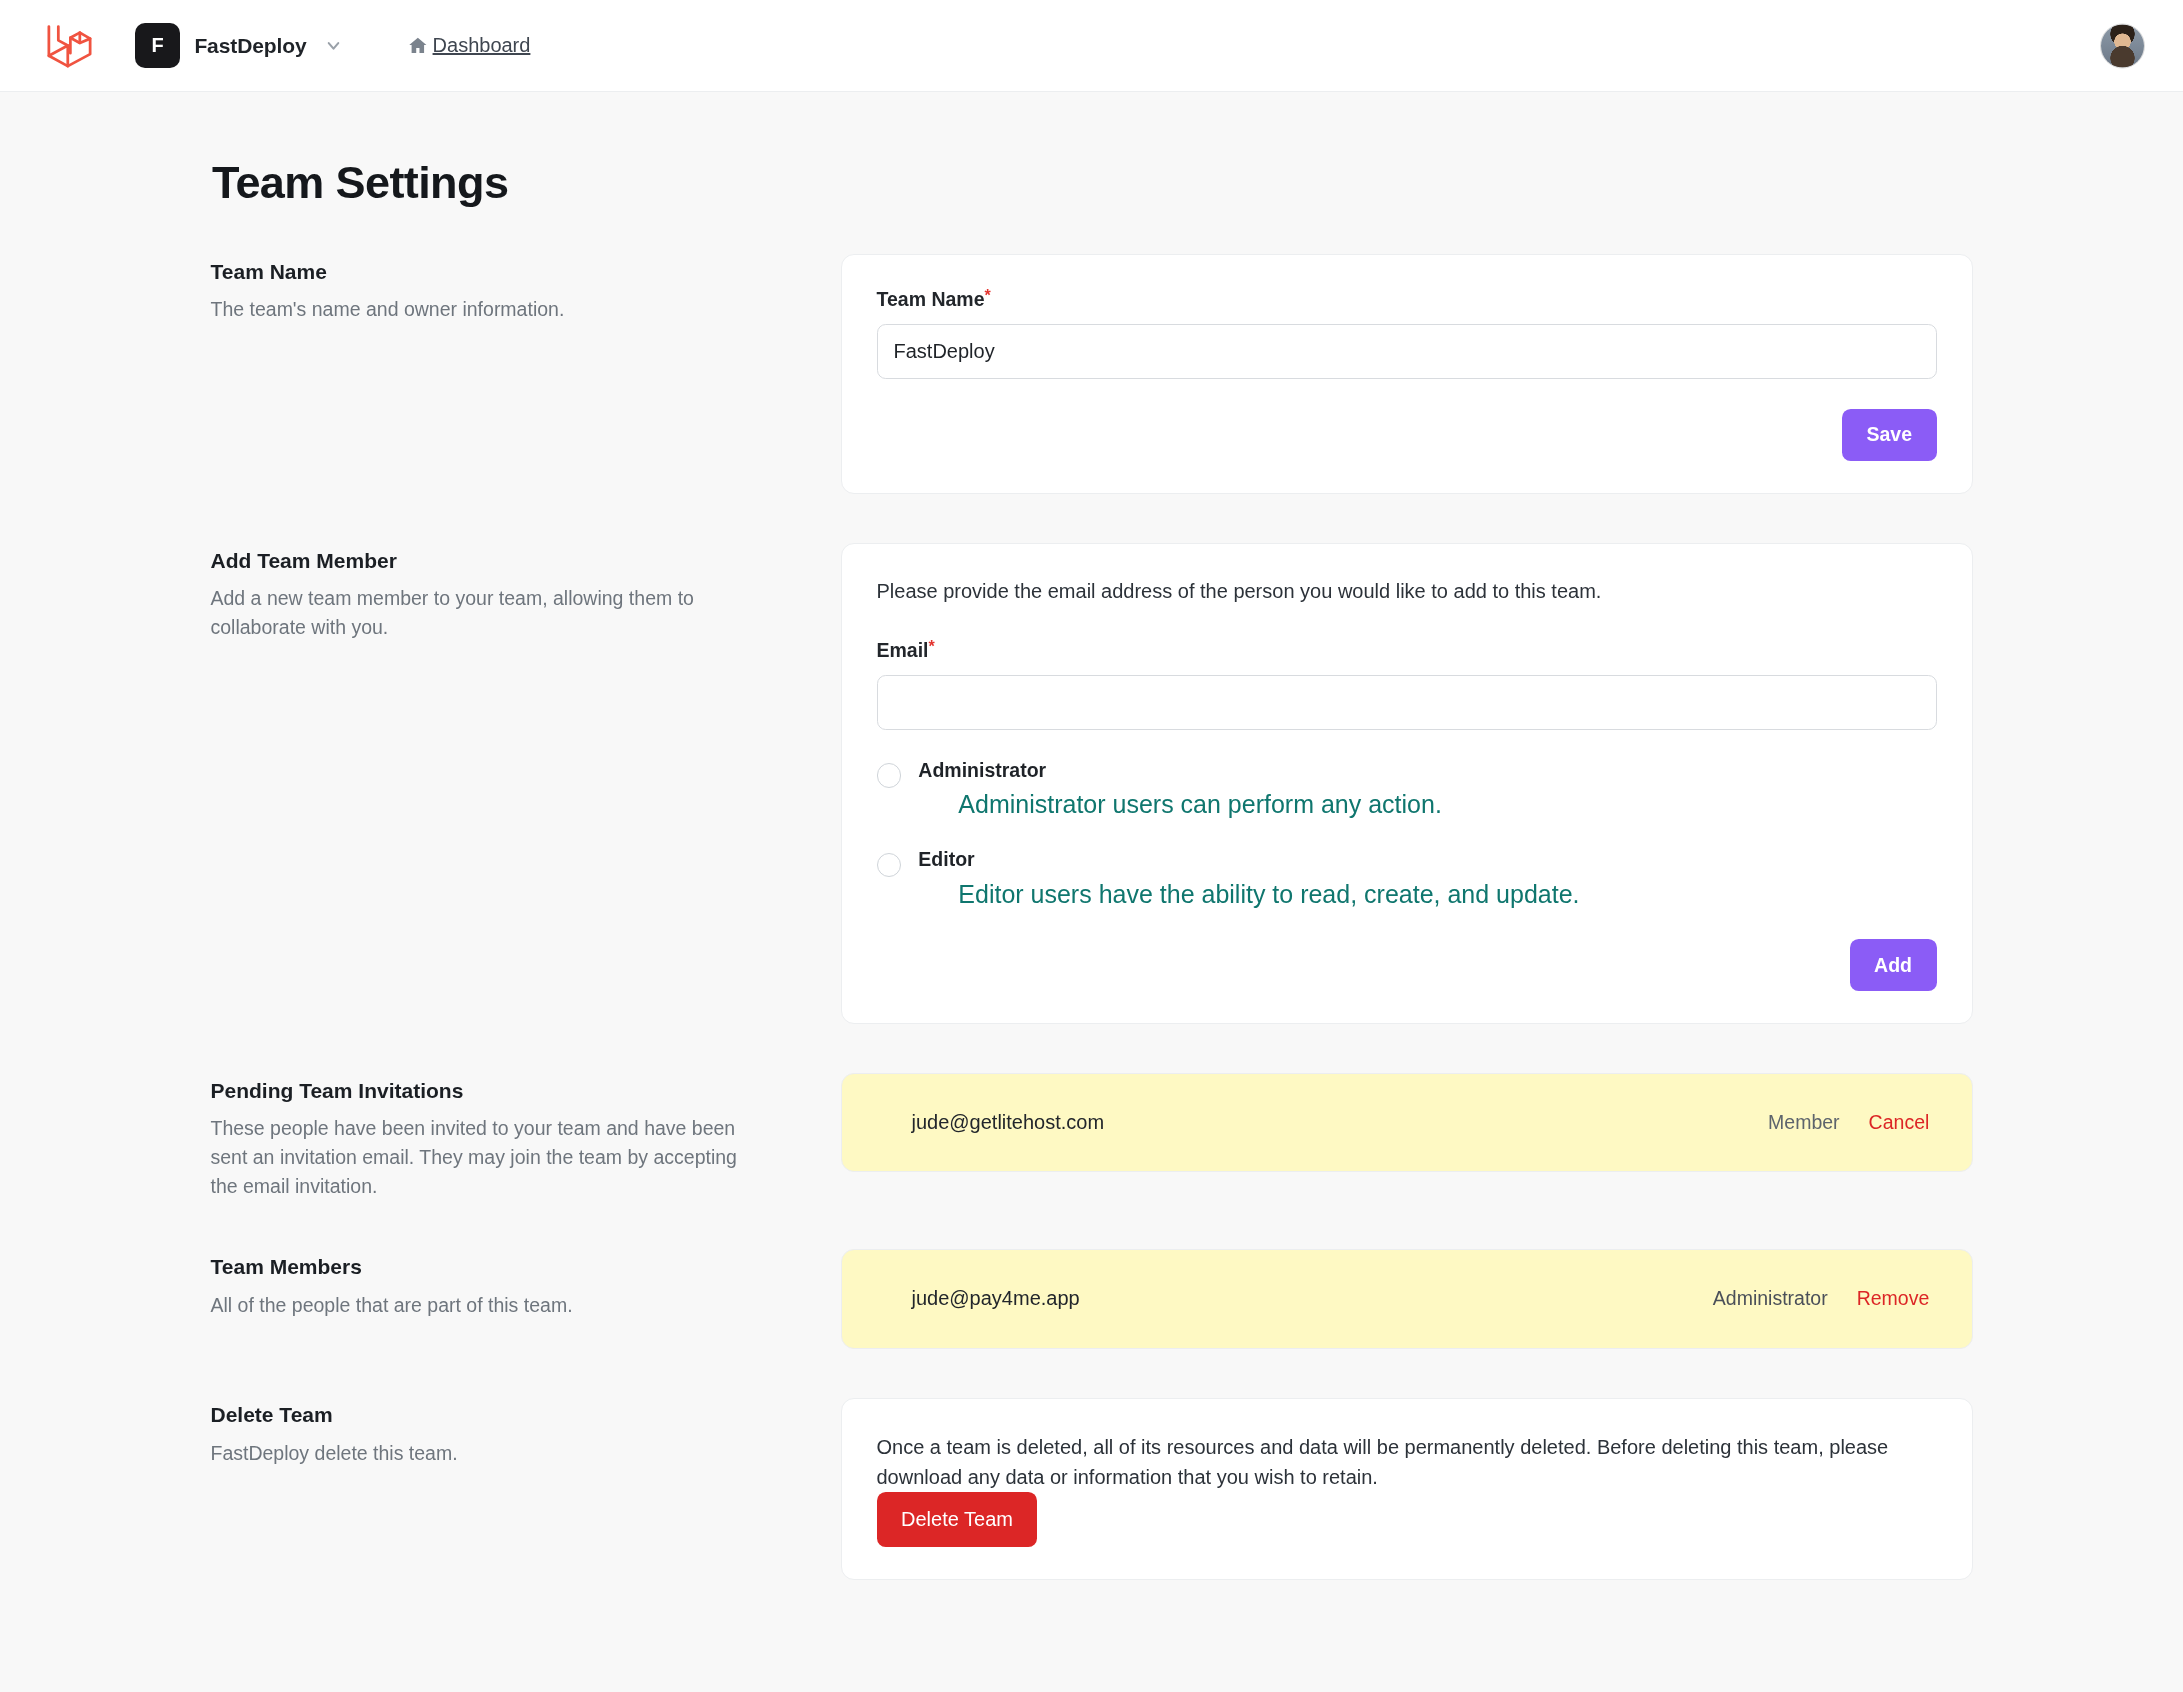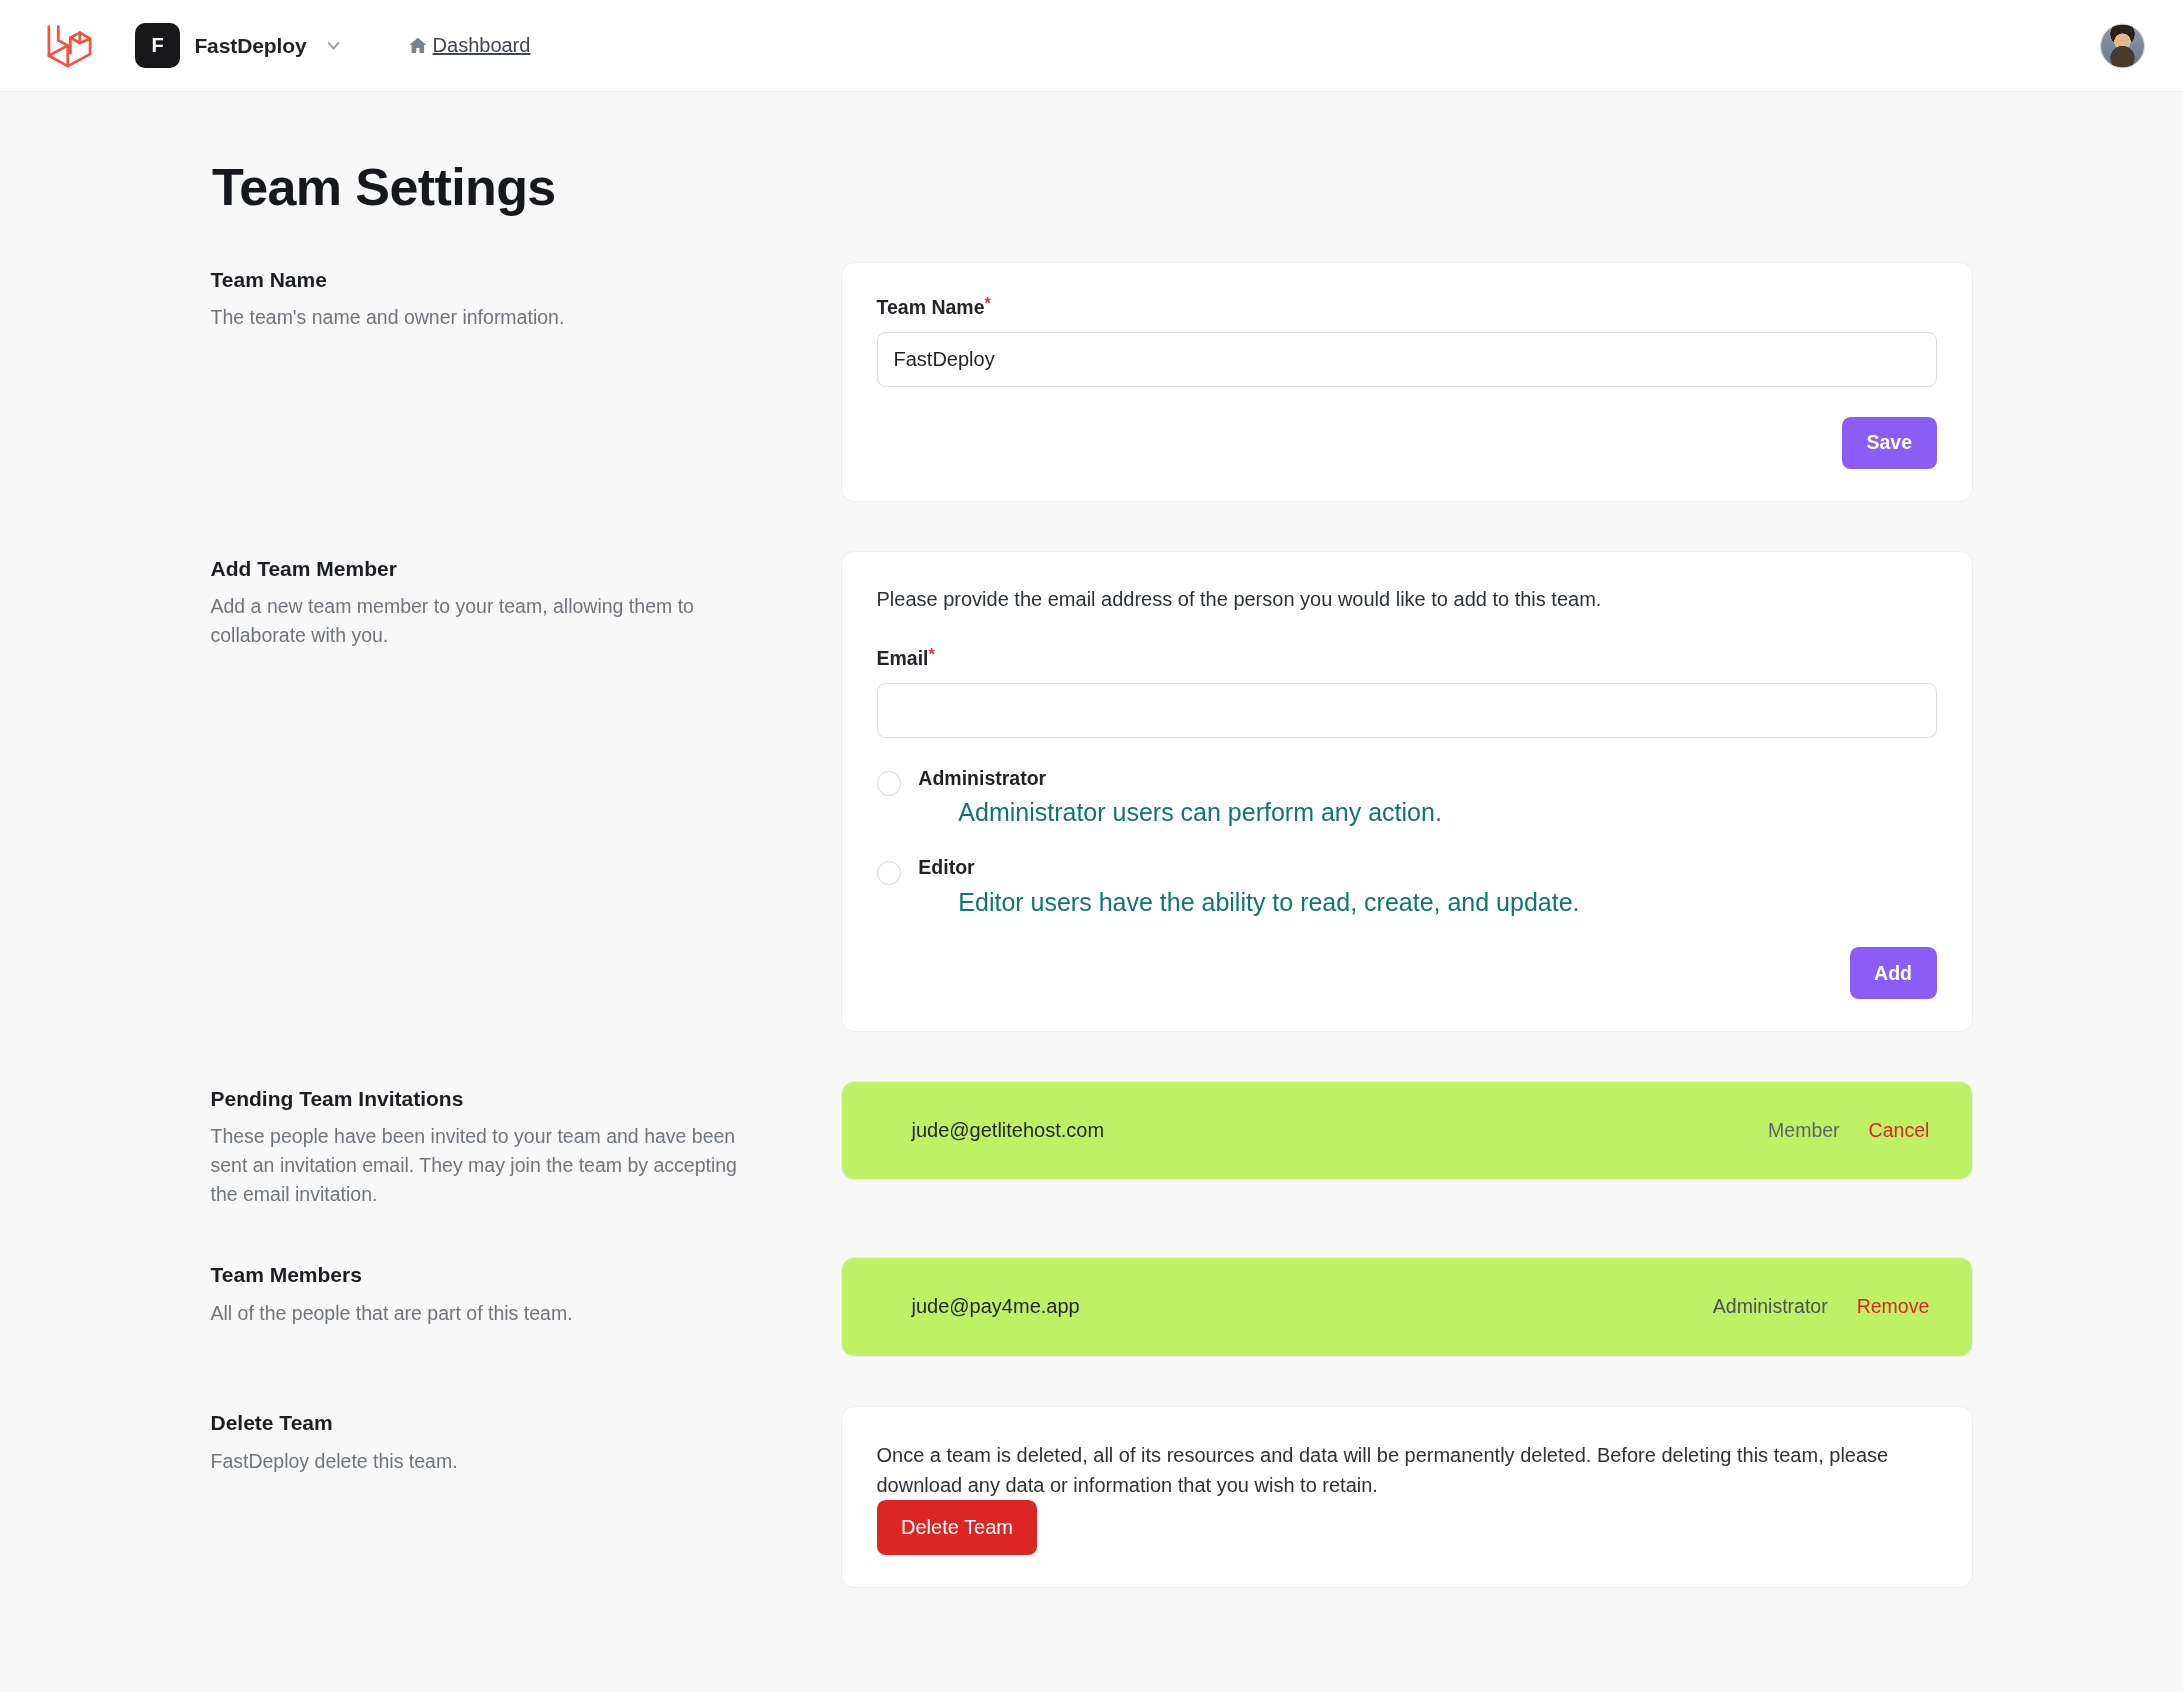--- a/index.html
+++ b/index.html
@@ -95,21 +95,21 @@
   
   .page {
     padding: 45px 0 0 0;
   }
   .page-inner {
     width: 1762px;
     margin: 0 auto;
     padding-left: 0px;
   }
   .page-title {
-    font-size: 52px;
+    font-size: 45px;
     font-weight: 700;
     color: #15181c;
     letter-spacing: -0.6px;
     margin: 20px 0 45px 1.4px;
   }
 
   .section {
     display: flex;
     align-items: flex-start;
     margin-bottom: 0;
@@ -219,21 +219,21 @@
     margin-bottom: 8.7px;
   }
   .radio-desc {
     font-size: 25px;
     color: #0f766e;
     margin-left: 40px;
   }
 
   .list-card {
     flex: 1;
-    background: #bef264;
+    background: #fef9c3;
     border: 1.4px solid #eceef0;
     border-radius: 13px;
     padding: 30px 35px;
   }
   .list-row {
     display: flex;
     align-items: center;
     justify-content: space-between;
     padding: 7.2px 7.2px 7.2px 35px;
   }

